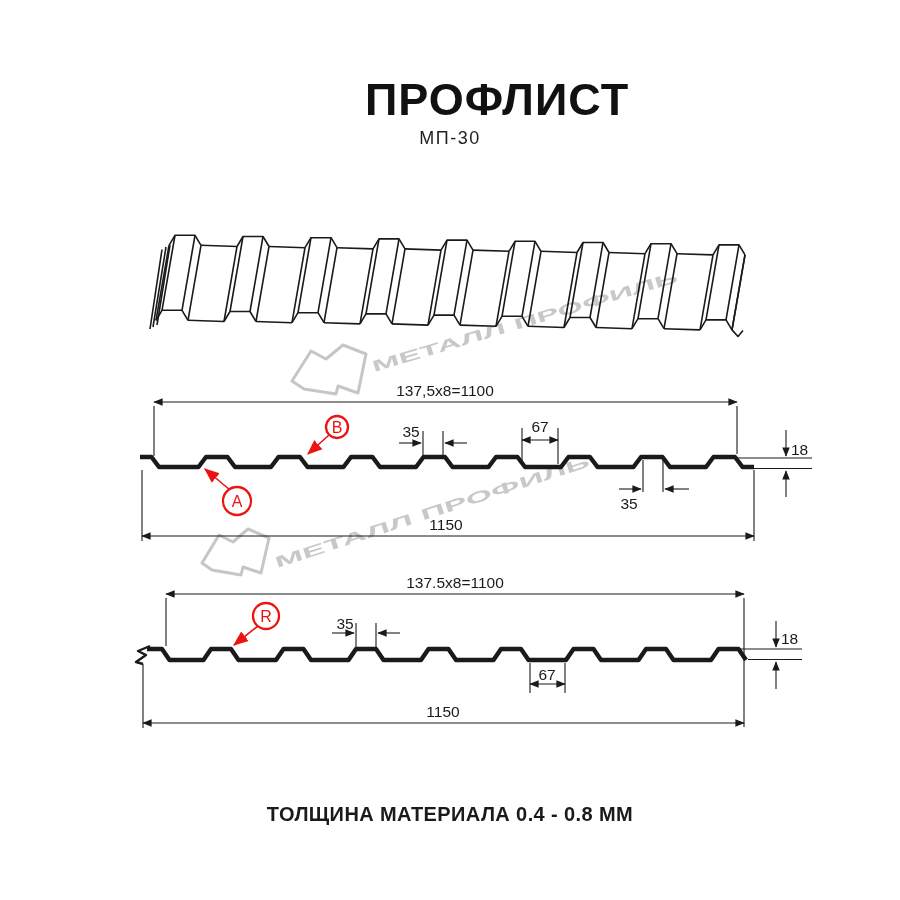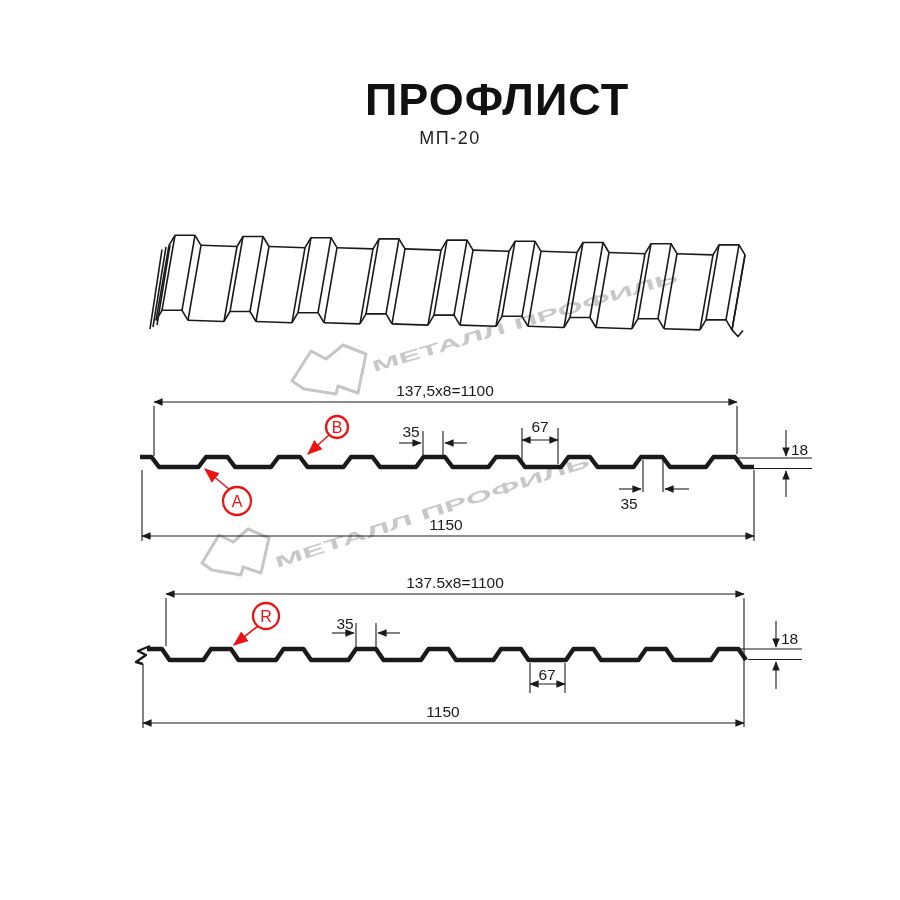--- a/index.html
+++ b/index.html
@@ -15,21 +15,22 @@
   svg text{font-family:"Liberation Sans", sans-serif;font-size:15.5px;fill:#1a1a1a;}
   .wm-text{font-weight:700;fill:#c8c8c8;}
   .red-label{fill:#ec1313;font-size:16px;}
 </style>
 </head>
 <body>
 
 <div class="page">
 
   <div class="title">ПРОФЛИСТ</div>
-  <div class="subtitle">МП-20</div>
+  <div class="subtitle">МП-30</div>
+  <div class="footer-note">ТОЛЩИНА МАТЕРИАЛА 0.4 - 0.8 ММ</div>
 
   <svg width="900" height="900" viewBox="0 0 900 900">
     <defs>
       <marker id="ab" viewBox="0 0 10 10" refX="9.2" refY="5" markerWidth="8.5" markerHeight="8.5" orient="auto-start-reverse">
         <path d="M0,1 L10,5 L0,9 z" fill="#1a1a1a"></path>
       </marker>
       <marker id="ar" viewBox="0 0 10 10" refX="9.2" refY="5" markerWidth="9.5" markerHeight="9.5" orient="auto-start-reverse">
         <path d="M0,1 L10,5 L0,9 z" fill="#ec1313"></path>
       </marker>
       <g id="rib3d" stroke="#1a1a1a" fill="none" stroke-width="1.6" stroke-linejoin="round">

